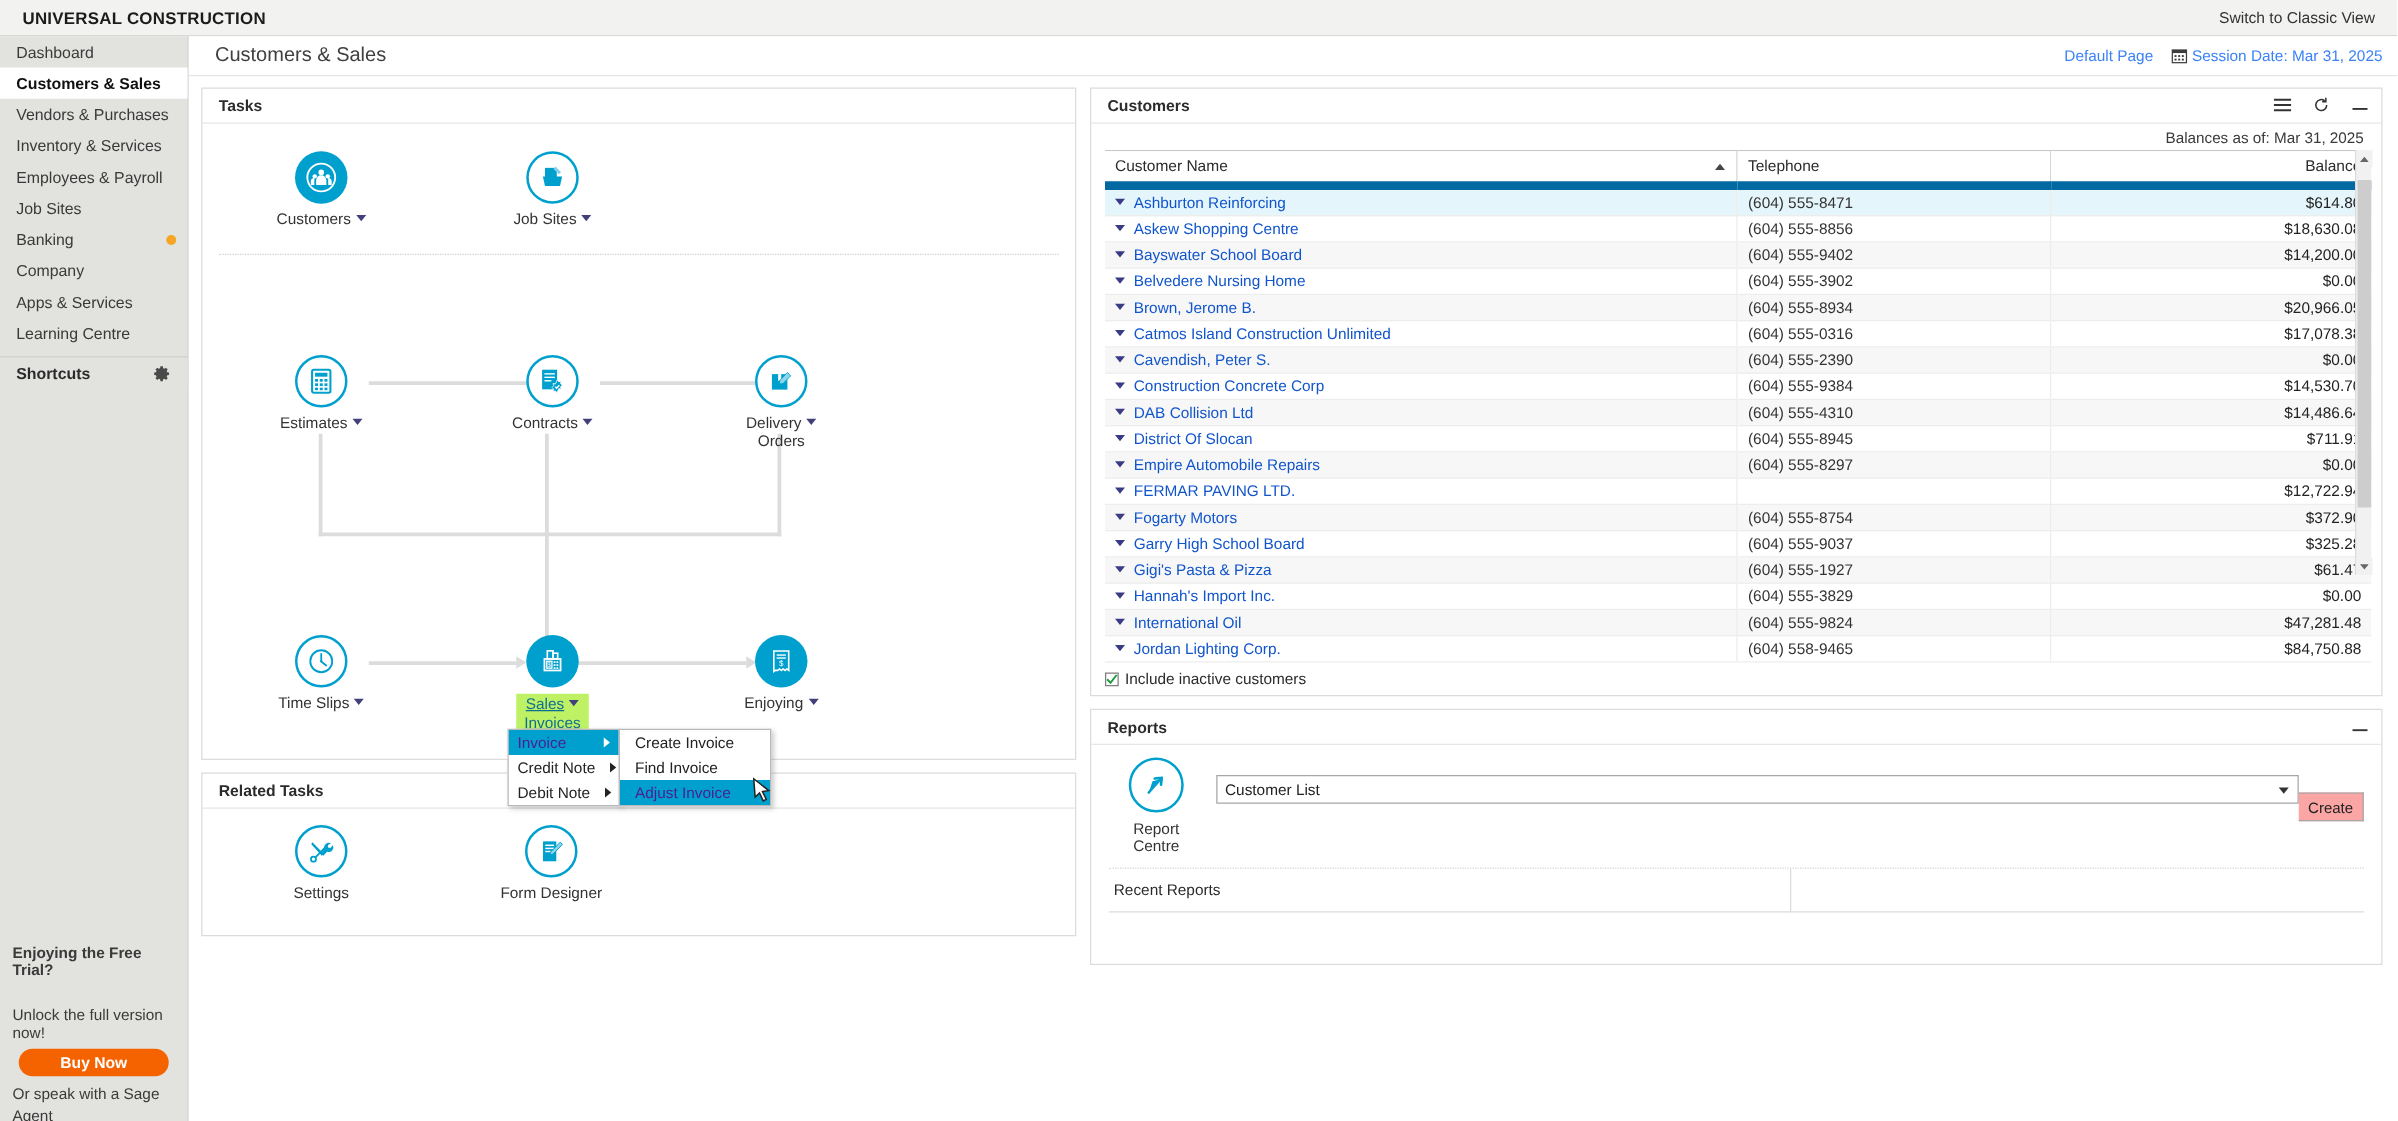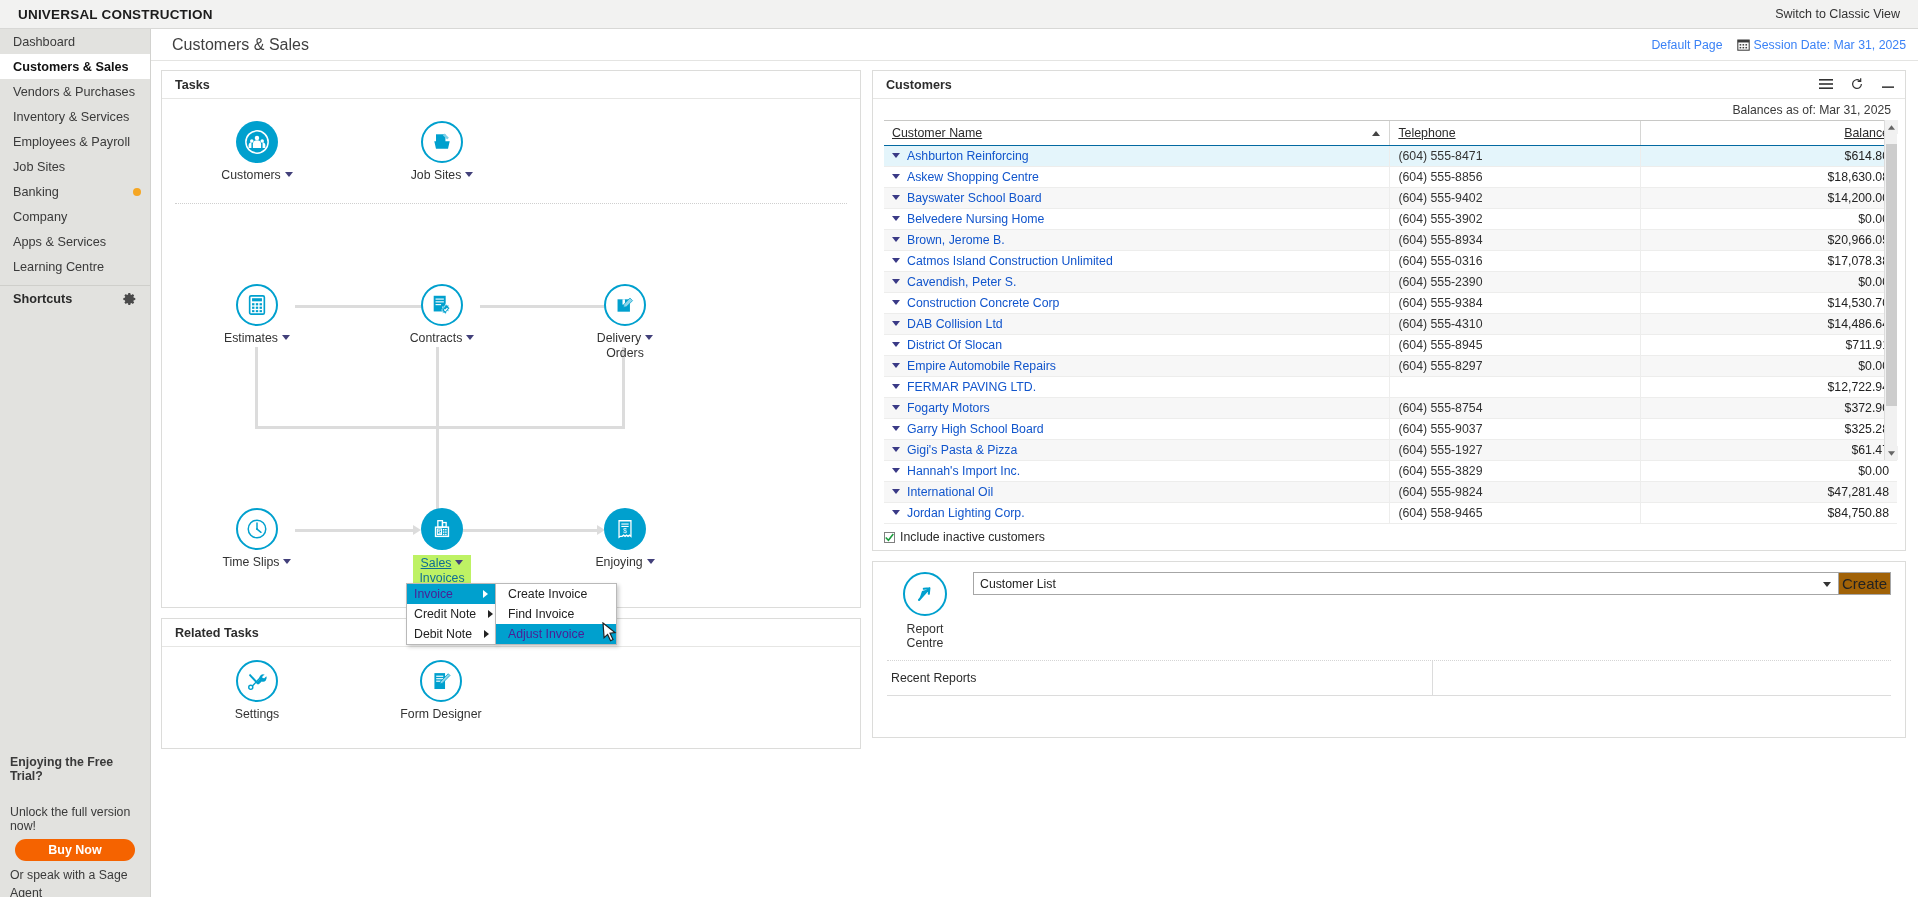--- a/index.html
+++ b/index.html
@@ -182,23 +182,23 @@
 
   
   #balances-as-of {
     text-align:right; font-size:12.2px; color:#3a3a3a;
     padding:4px 14px 3px 0;
   }
   #cust-table-wrap { position:relative; padding:0 8px 0 11px; }
   table.grid { width:100%; border-collapse:collapse; table-layout:fixed; }
   table.grid th {
     font-weight:normal; font-size:12.4px; color:#2b2b2b;
-    text-align:left; padding:5px 8px; border-bottom:1px solid #0369a1;
+    text-align:left; padding:5px 8px; border-bottom:7px solid #0369a1;
     border-top:1px solid #c8c8c6;
-    background:#fff; position:relative;text-decoration:underline;
+    background:#fff; position:relative;
   }
   table.grid th.divline { border-left:1px solid #d6d6d4; }
   table.grid th.num { text-align:right; }
   table.grid td {
     font-size:12.3px; padding:3px 8px; height:18px;
     border-bottom:1px solid #ededec;
   }
   table.grid td.divline { border-left:1px solid #ededec; }
   table.grid td.num { text-align:right; color:#222; }
   table.grid td.cname a { color:#1155cc; text-decoration:none; }
@@ -240,22 +240,22 @@
     display:flex; align-items:center; padding:0 6px;
     font-size:12.3px; color:#222; position:relative;
   }
   #report-select .caret {
     position:absolute; right:7px; top:9px;
     width:0; height:0; border-left:4px solid transparent;
     border-right:4px solid transparent; border-top:5px solid #333;
   }
   #create-btn {
     width:52px; height:23px; border:1px solid #a6a6a6; border-left:none;
-    background:#a16207; display:flex; align-items:center; justify-content:center;
-    font-size:15px; color:#222;
+    background:#fca5a5; display:flex; align-items:center; justify-content:center;
+    font-size:12px; color:#222;margin-top:28px;
   }
   #recent-reports-sep {
     position:absolute; left:14px; right:14px; top:98px;
     border-top:1px dotted #d5d5d5;
   }
   #recent-reports-row {
     position:absolute; left:14px; right:14px; top:99px; height:35px;
     display:flex; align-items:center;
     border-bottom:1px solid #dcdcdc;
   }
@@ -726,20 +726,30 @@
             <span class="chk">
               <svg width="10" height="9" viewBox="0 0 10 9">
                   <path d="M.8 4.4l3 3.2L9.2.6" fill="none" stroke="#1a9b3c" stroke-width="1.7"></path>
                 </svg>
             </span>
             <span>Include inactive customers</span>
           </div>
         </div>
 
         <div class="panel">
+          <div class="panel-head">
+            <span>Reports</span>
+            <span class="panel-head-icons">
+              <span class="hicon">
+                <svg width="14" height="12" viewBox="0 0 14 12">
+                  <rect x="1" y="8.4" width="12" height="1.5" fill="#333"></rect>
+                </svg>
+              </span>
+            </span>
+          </div>
           <div id="reports-body">
             <div id="report-centre">
               <div class="circ outline" style="width:44px;height:44px;">
                 <svg width="26" height="26" viewBox="0 0 26 26">
                   <path d="M7 19L17.4 7.2M17.4 7.2l-5.6.6M17.4 7.2l-.6 5.6" fill="none" stroke="#00A0CE" stroke-width="2.1" stroke-linecap="round"></path>
                   <path d="M7 19l3-9 5.4-1.4z" fill="#00A0CE"></path>
                 </svg>
               </div>
               <div id="rc-label">Report Centre</div>
             </div>

